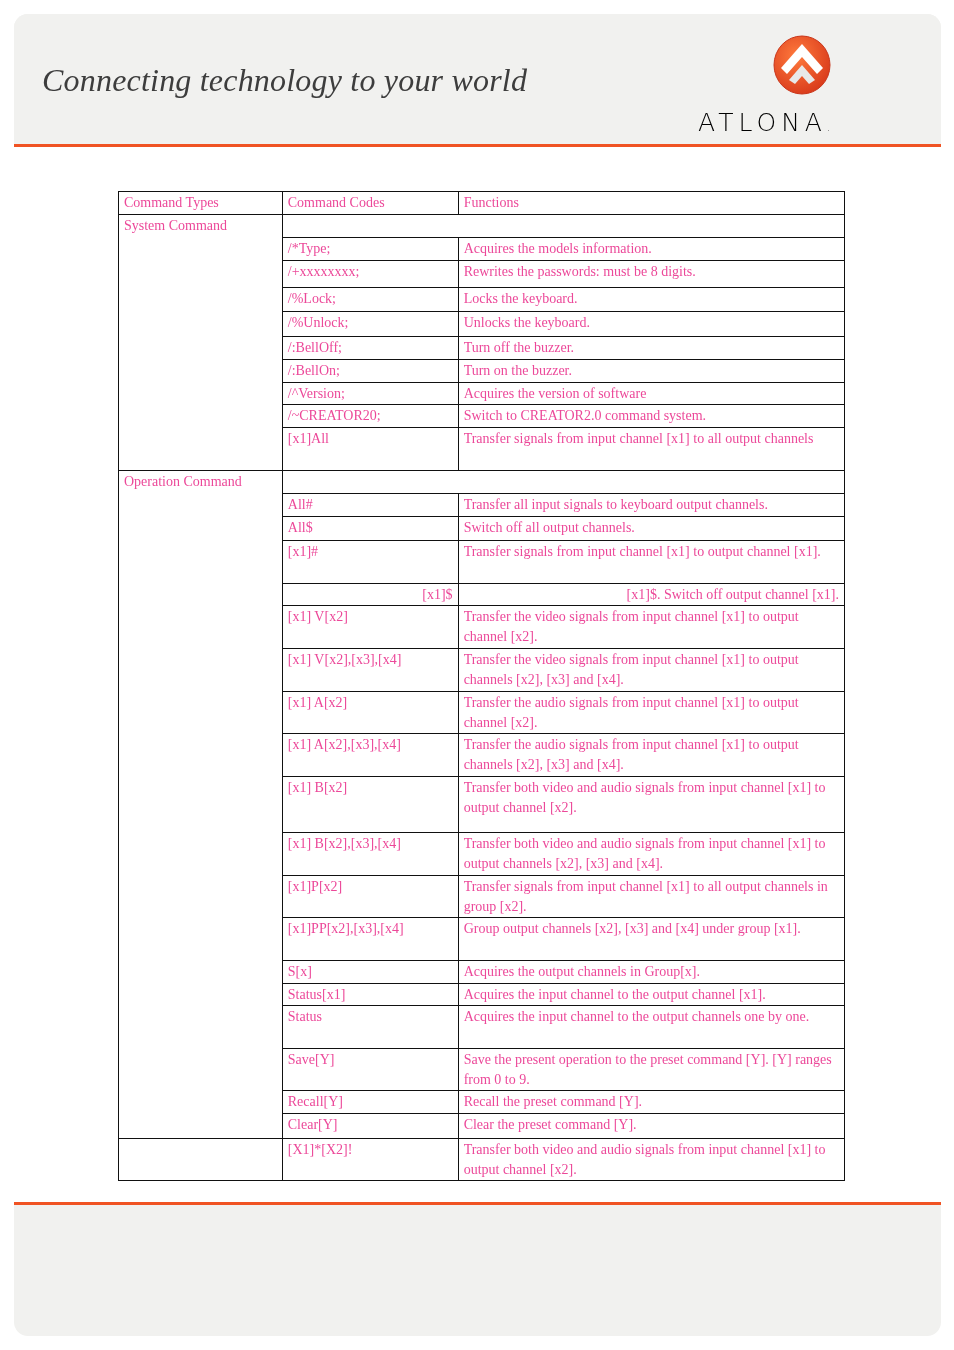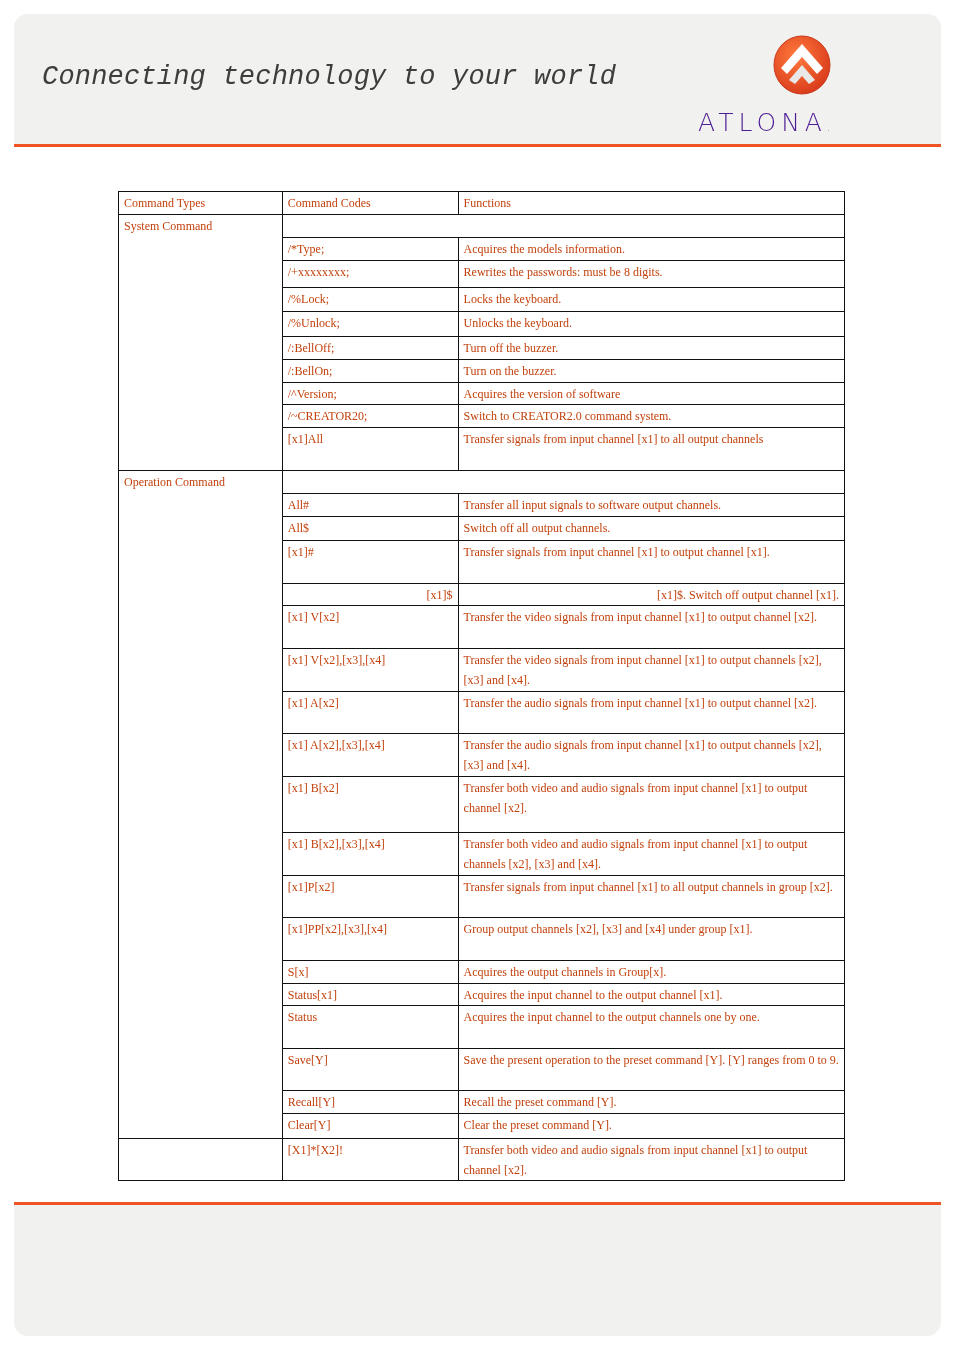--- a/index.html
+++ b/index.html
@@ -2,25 +2,25 @@
 <html><head>
 <meta charset="utf-8">
 <style>
   html, body { margin:0; padding:0; background:#ffffff; }
   body { width:954px; height:1350px; position:relative; overflow:hidden; font-family:"Liberation Serif", serif; }
   .page-frame { position:absolute; left:14px; top:14px; width:927px; height:1322px; border-radius:14px; background:#f1f1ef; overflow:hidden; }
   .header-band { position:absolute; left:0; top:0; width:927px; height:131px; background:#f1f1ef; }
   .header-rule { position:absolute; left:14px; top:144px; width:927px; height:3px; background:#f05323; }
   .content-area { position:absolute; left:14px; top:147px; width:927px; height:1056px; background:#ffffff; }
   .footer-rule { position:absolute; left:14px; top:1202px; width:927px; height:3px; background:#f05323; }
-  .tagline { position:absolute; left:42px; top:62px; font-family:Liberation Mono, monospace; font-style:italic; font-size:27px; color:#3d3d3d; letter-spacing:0.2px; font-weight:300; }
+  .tagline { position:absolute; left:42px; top:62px; font-family:Liberation Serif, serif; font-style:italic; font-size:32px; color:#3d3d3d; letter-spacing:0.2px; font-weight:300; }
   .logo-mark { position:absolute; left:772px; top:35px; width:60px; height:60px; }
-  .logo-word { position:absolute; left:698px; top:108px; font-family:"DejaVu Sans", sans-serif; font-size:25px; letter-spacing:5px; color:#4c1d95; font-weight:300; }
+  .logo-word { position:absolute; left:698px; top:108px; font-family:"DejaVu Sans", sans-serif; font-size:25px; letter-spacing:5px; color:#000000; font-weight:300; }
   .logo-dot { font-size:10px; letter-spacing:0; }
-  table.cmd { position:absolute; left:118px; top:191px; width:727px; border-collapse:collapse; font-size:12px; color:#c2410c; }
+  table.cmd { position:absolute; left:118px; top:191px; width:727px; border-collapse:collapse; font-size:14px; color:#ec4899; }
   table.cmd td { border:1.3px solid #111; padding:1px 5px 0 5px; vertical-align:top; line-height:20px; }
   .c1 { width:153px; }
   .c2 { width:165px; }
   .c3 { width:376px; }
 </style>
 </head>
 <body>
 
 <div class="page-frame">
   <div class="header-band"></div>
@@ -90,21 +90,21 @@
       <tr style="height: 43px;">
         <td class="c2">[x1]All</td>
         <td class="c3">Transfer signals from input channel [x1] to all output channels</td>
       </tr>
       <tr style="height: 23px;">
         <td class="c1" rowspan="19">Operation Command</td>
         <td colspan="2"></td>
       </tr>
       <tr style="height: 23px;">
         <td class="c2">All#</td>
-        <td class="c3">Transfer all input signals to software output channels.</td>
+        <td class="c3">Transfer all input signals to keyboard output channels.</td>
       </tr>
       <tr style="height: 24px;">
         <td class="c2">All$</td>
         <td class="c3">Switch off all output channels.</td>
       </tr>
       <tr style="height: 43px;">
         <td class="c2">[x1]#</td>
         <td class="c3">Transfer signals from input channel [x1] to output channel [x1].</td>
       </tr>
       <tr style="height: 22px; text-align: right;">

